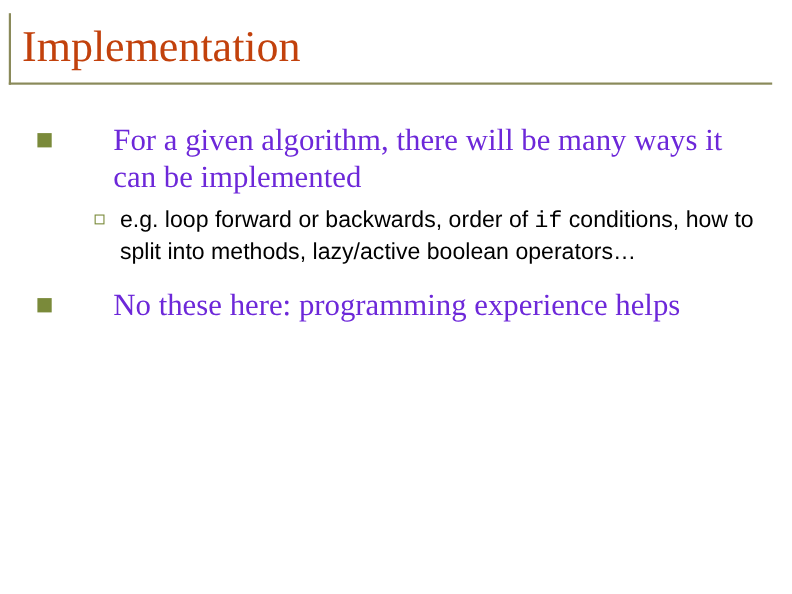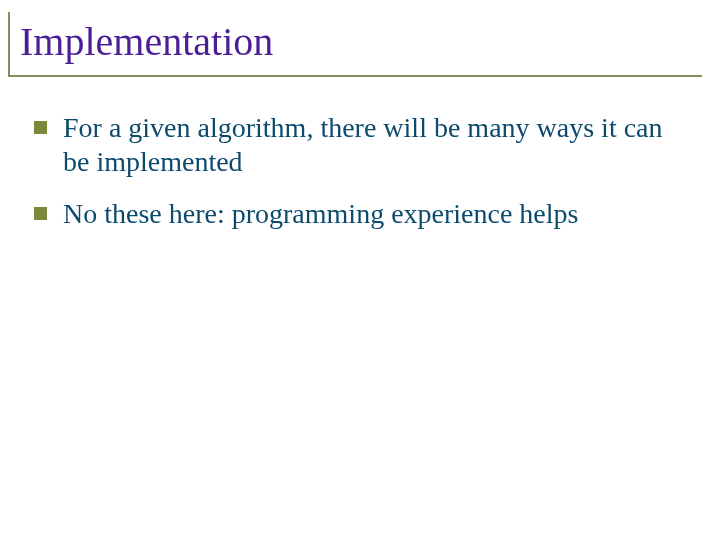--- a/index.html
+++ b/index.html
@@ -18,42 +18,43 @@
   }
   .title-wrap {
     border-left: 2px solid #8a8a5a;
     border-bottom: 2px solid #8a8a5a;
     padding: 6px 0 10px 10px;
     margin-left: 2px;
     margin-bottom: 34px;
   }
   .title {
     font-size: 40px;
-    color: #4c1d95;
+    color: #c2410c;
     font-weight: normal;
   }
   .content {
     padding-left: 28px;
     padding-right: 12px;
   }
   .l1 {
     display: flex;
     margin-bottom: 8px;
   }
   .l1 .bullet {
     width: 13px; height: 13px;
     background: #7a8a3a;
     margin-top: 10px;
     margin-right: 16px;
     flex: 0 0 13px;
   }
   .l1 .text {
     font-size: 28px;
-    color: #0c4a6e;
+    color: #6d28d9;
     line-height: 1.22;
+    margin-left: 40px;
   }
   .l2-group {
     padding-left: 52px;
     margin-bottom: 18px;
   }
   .l2 {
     display: flex;
     margin-bottom: 4px;
   }
   .l2 .bullet {
@@ -82,20 +83,26 @@
     <div class="title">Implementation</div>
   </div>
 
   <div class="content">
 
     <div class="l1">
       <div class="bullet"></div>
       <div class="text">For a given algorithm, there will be many ways it can be implemented</div>
     </div>
     <div class="l2-group">
+      <div class="l2">
+        <div class="bullet"></div>
+        <div class="text">
+          <span>e.g. loop forward or backwards, order of </span><span class="code">if</span><span> conditions, how to split into methods, lazy/active boolean operators…</span>
+        </div>
+      </div>
     </div>
 
     <div class="l1">
       <div class="bullet"></div>
       <div class="text">No these here: programming experience helps</div>
     </div>
 
   </div>
 </div>
 

